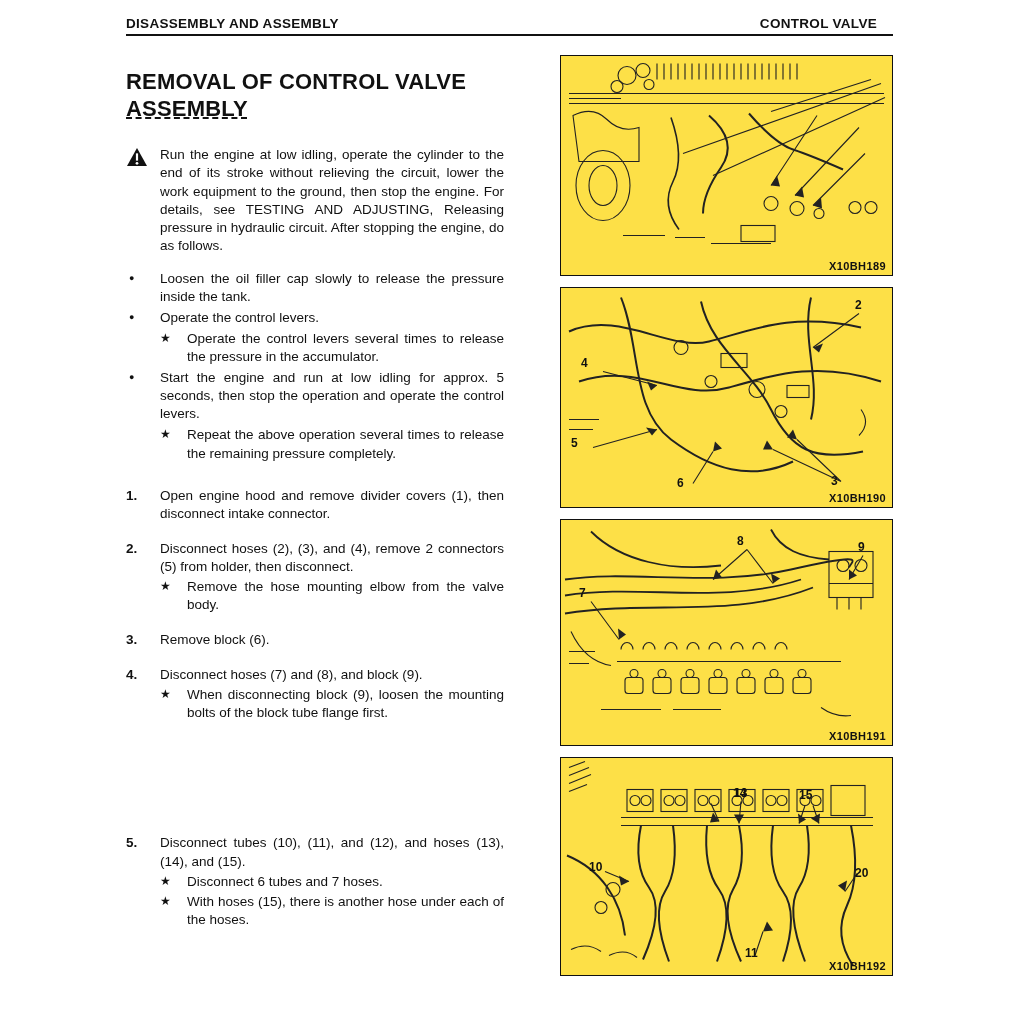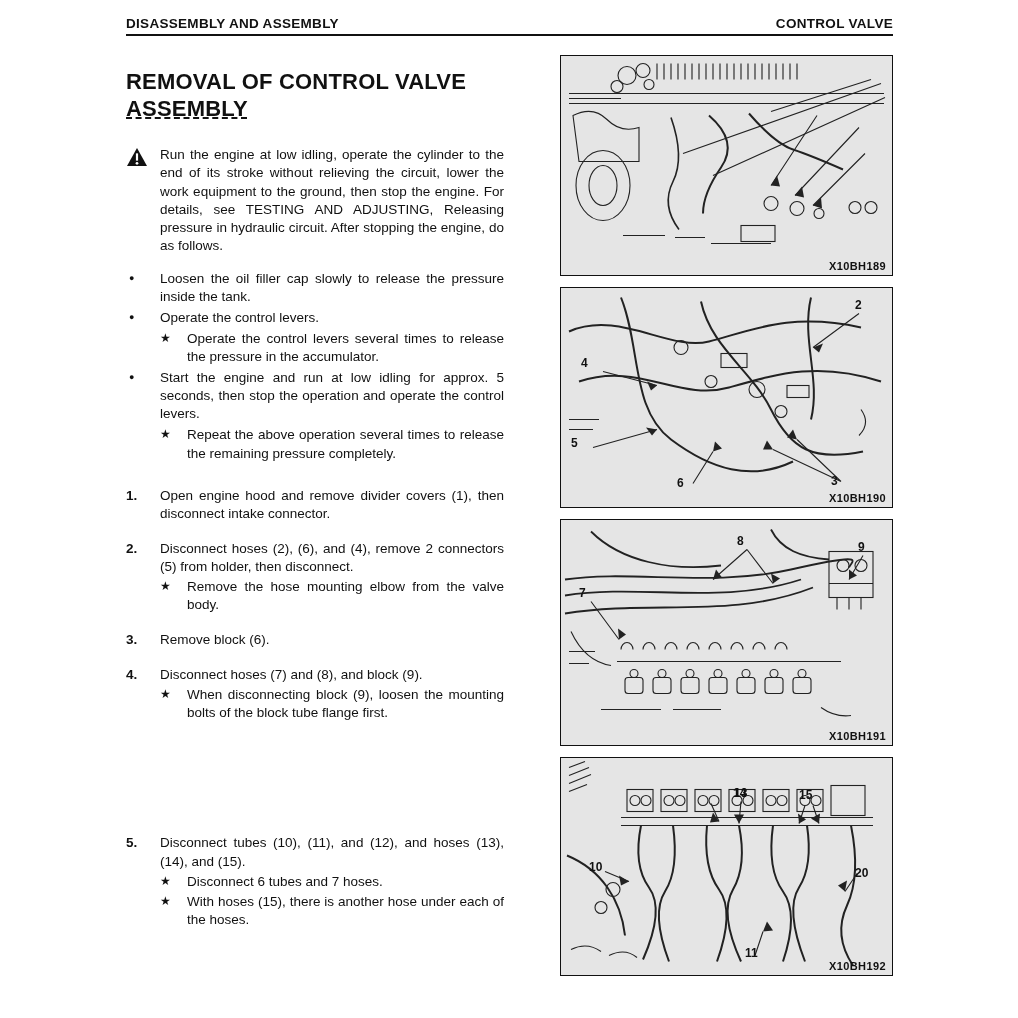--- a/index.html
+++ b/index.html
@@ -1,20 +1,20 @@
 <!DOCTYPE html>
 <html><head>
 <meta charset="utf-8">
 <style>
   html,body{margin:0;padding:0;background:#e9e9e9;}
   .page{position:relative;width:1018px;height:1018px;background:#ffffff;margin:0 auto;
         font-family:"Liberation Sans","DejaVu Sans",sans-serif;color:#111;overflow:hidden;}
   
   .hdr-left{position:absolute;left:126px;top:16px;font-size:13.5px;font-weight:bold;letter-spacing:.3px;}
-  .hdr-right{position:absolute;right:125px;top:16px;font-size:13.5px;font-weight:bold;letter-spacing:.3px;margin-left:44px;}
+  .hdr-right{position:absolute;right:141px;top:16px;font-size:13.5px;font-weight:bold;letter-spacing:.3px;margin-left:44px;}
   .hdr-rule{position:absolute;left:126px;right:125px;top:34px;height:2px;background:#111;}
 
   
   .left-col{position:absolute;left:126px;top:54px;width:378px;}
   .right-col{position:absolute;left:560px;top:55px;width:334px;}
 
   .title{font-size:22px;font-weight:bold;line-height:1.22;letter-spacing:.2px;margin-bottom:24px;}
   .title .u{text-decoration:underline dashed 2px;text-underline-offset:2px;}
 
   .row{display:grid;grid-template-columns:34px 1fr;font-size:13.5px;line-height:1.34;text-align:justify;}
@@ -25,21 +25,21 @@
   .bullet-glyph{font-size:9px;line-height:1.9;padding-left:3px;}
   .warning{margin-bottom:15px;}
   .warn-icon{width:22px;height:20px;display:block;margin-top:1px;}
   .bullets .row{margin-bottom:3px;}
   .bullets .sub{margin-bottom:3px;}
   .steps{margin-top:24px;}
   .step{margin-bottom:17px;}
   .step-last{margin-top:112px;}
 
   
-  .figure{position:relative;width:331px;border:1.6px solid #111;background:#e5e5e5;margin-bottom:11px;}
+  .figure{position:relative;width:331px;border:1.6px solid #111;background:#fde047;margin-bottom:11px;}
   .figure svg{display:block;width:100%;height:100%;}
   .figcode{position:absolute;right:6px;bottom:3px;font-size:11px;font-weight:bold;letter-spacing:.4px;}
   .callout{position:absolute;font-size:12px;font-weight:bold;}
   .f1{height:219px;} .f2{height:219px;} .f3{height:225px;} .f4{height:217px;}
 </style>
 </head>
 <body>
 
 <div class="page">
 
@@ -93,21 +93,21 @@
       <div class="step">
         <div class="row">
           <span class="mark">1.</span>
           <span>Open engine hood and remove divider covers (1), then disconnect intake connector.</span>
         </div>
       </div>
 
       <div class="step">
         <div class="row">
           <span class="mark">2.</span>
-          <span>Disconnect hoses (2), (6), and (4), remove 2 connectors (5) from holder, then disconnect.</span>
+          <span>Disconnect hoses (2), (3), and (4), remove 2 connectors (5) from holder, then disconnect.</span>
         </div>
         <div class="sub">
           <span class="mark">★</span>
           <span>Remove the hose mounting elbow from the valve body.</span>
         </div>
       </div>
 
       <div class="step">
         <div class="row">
           <span class="mark">3.</span>

